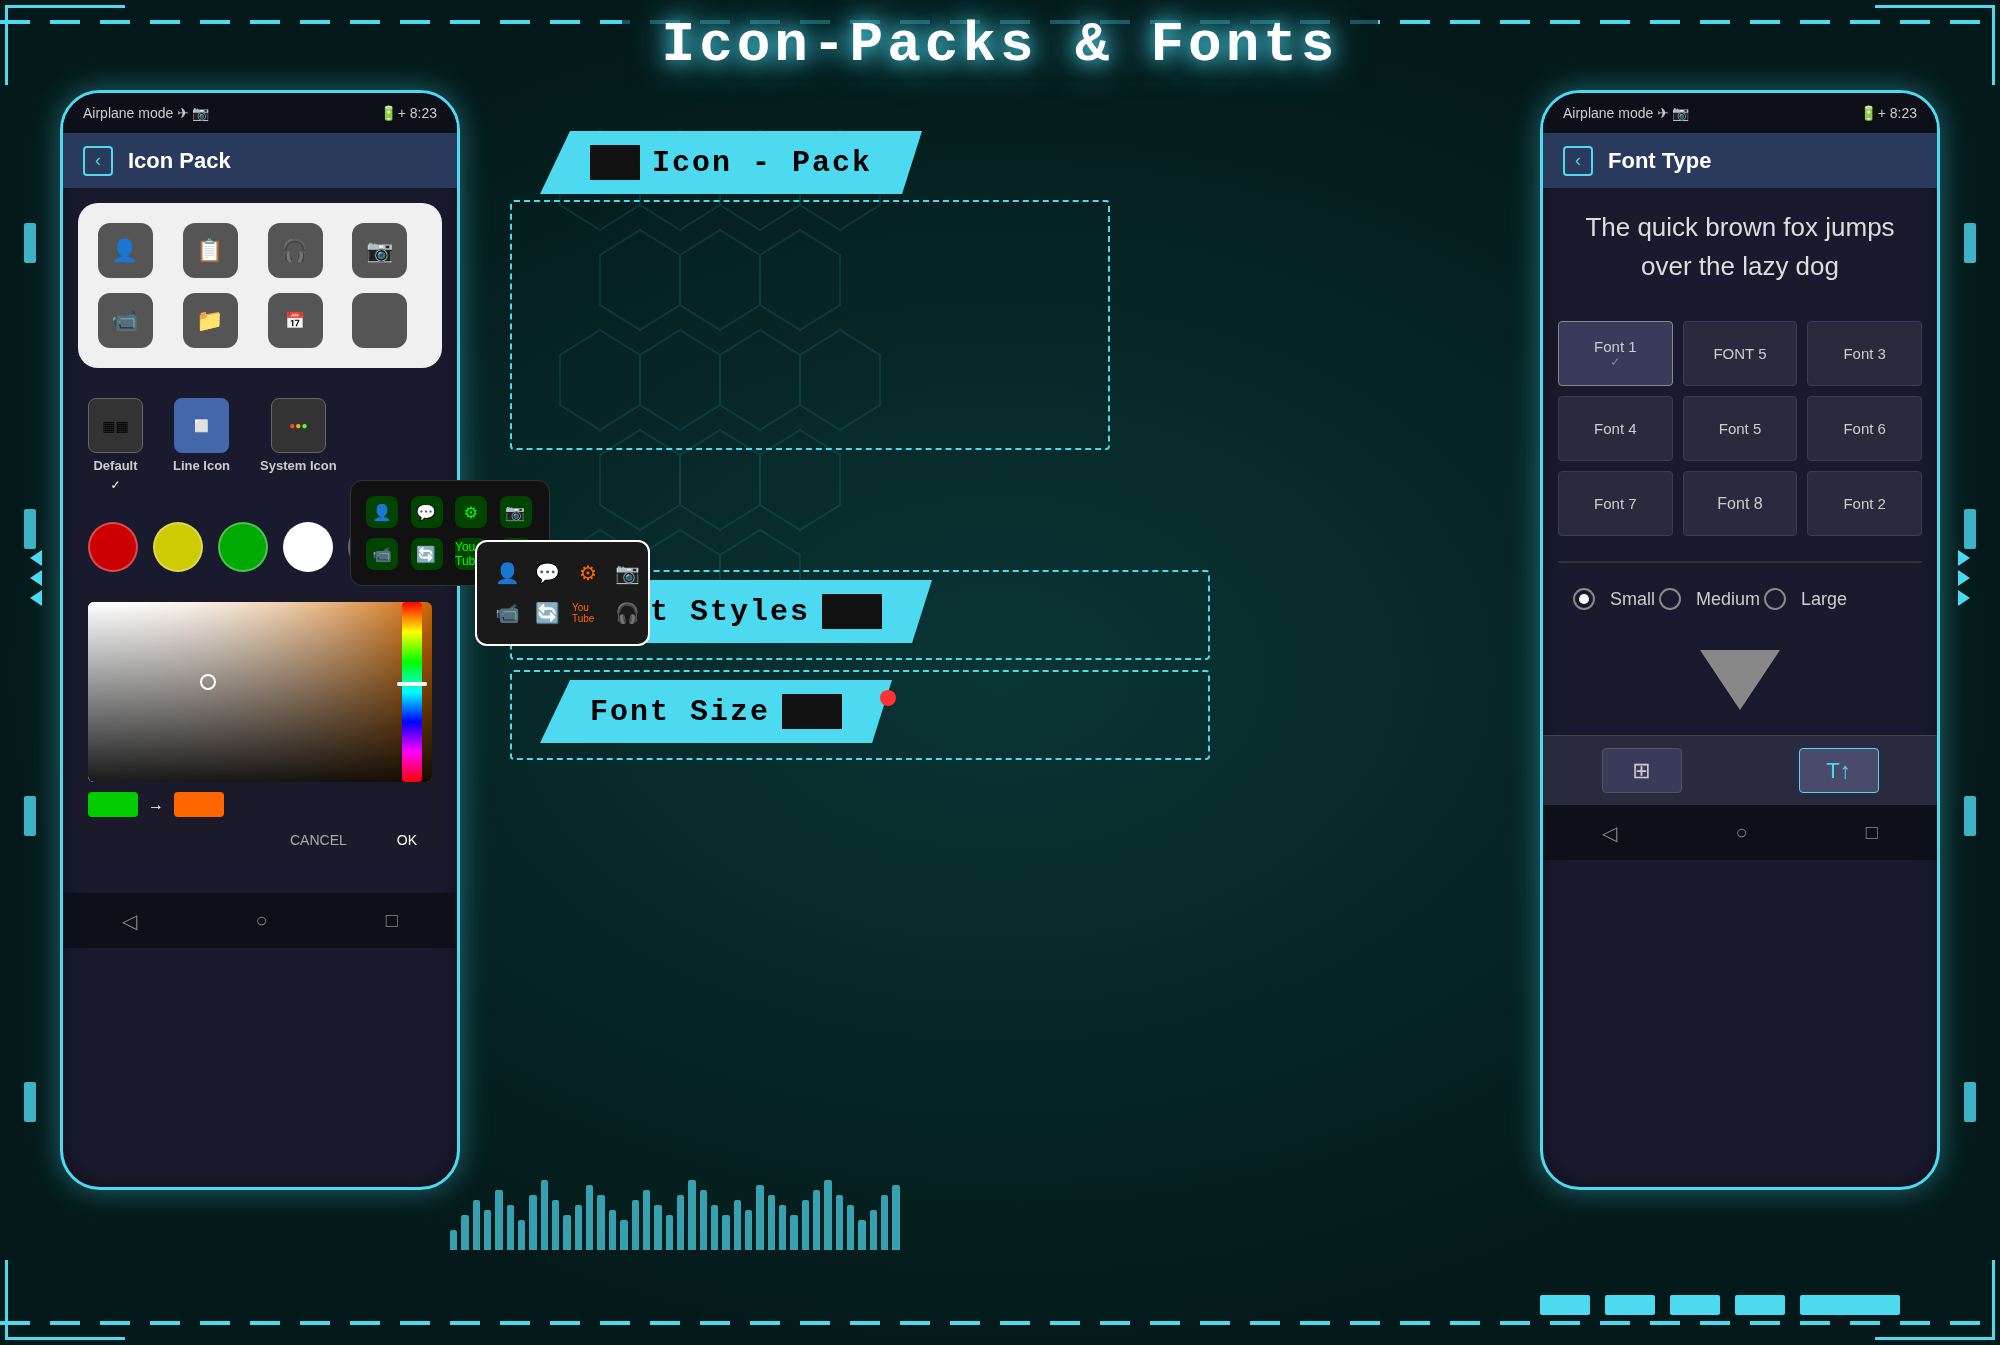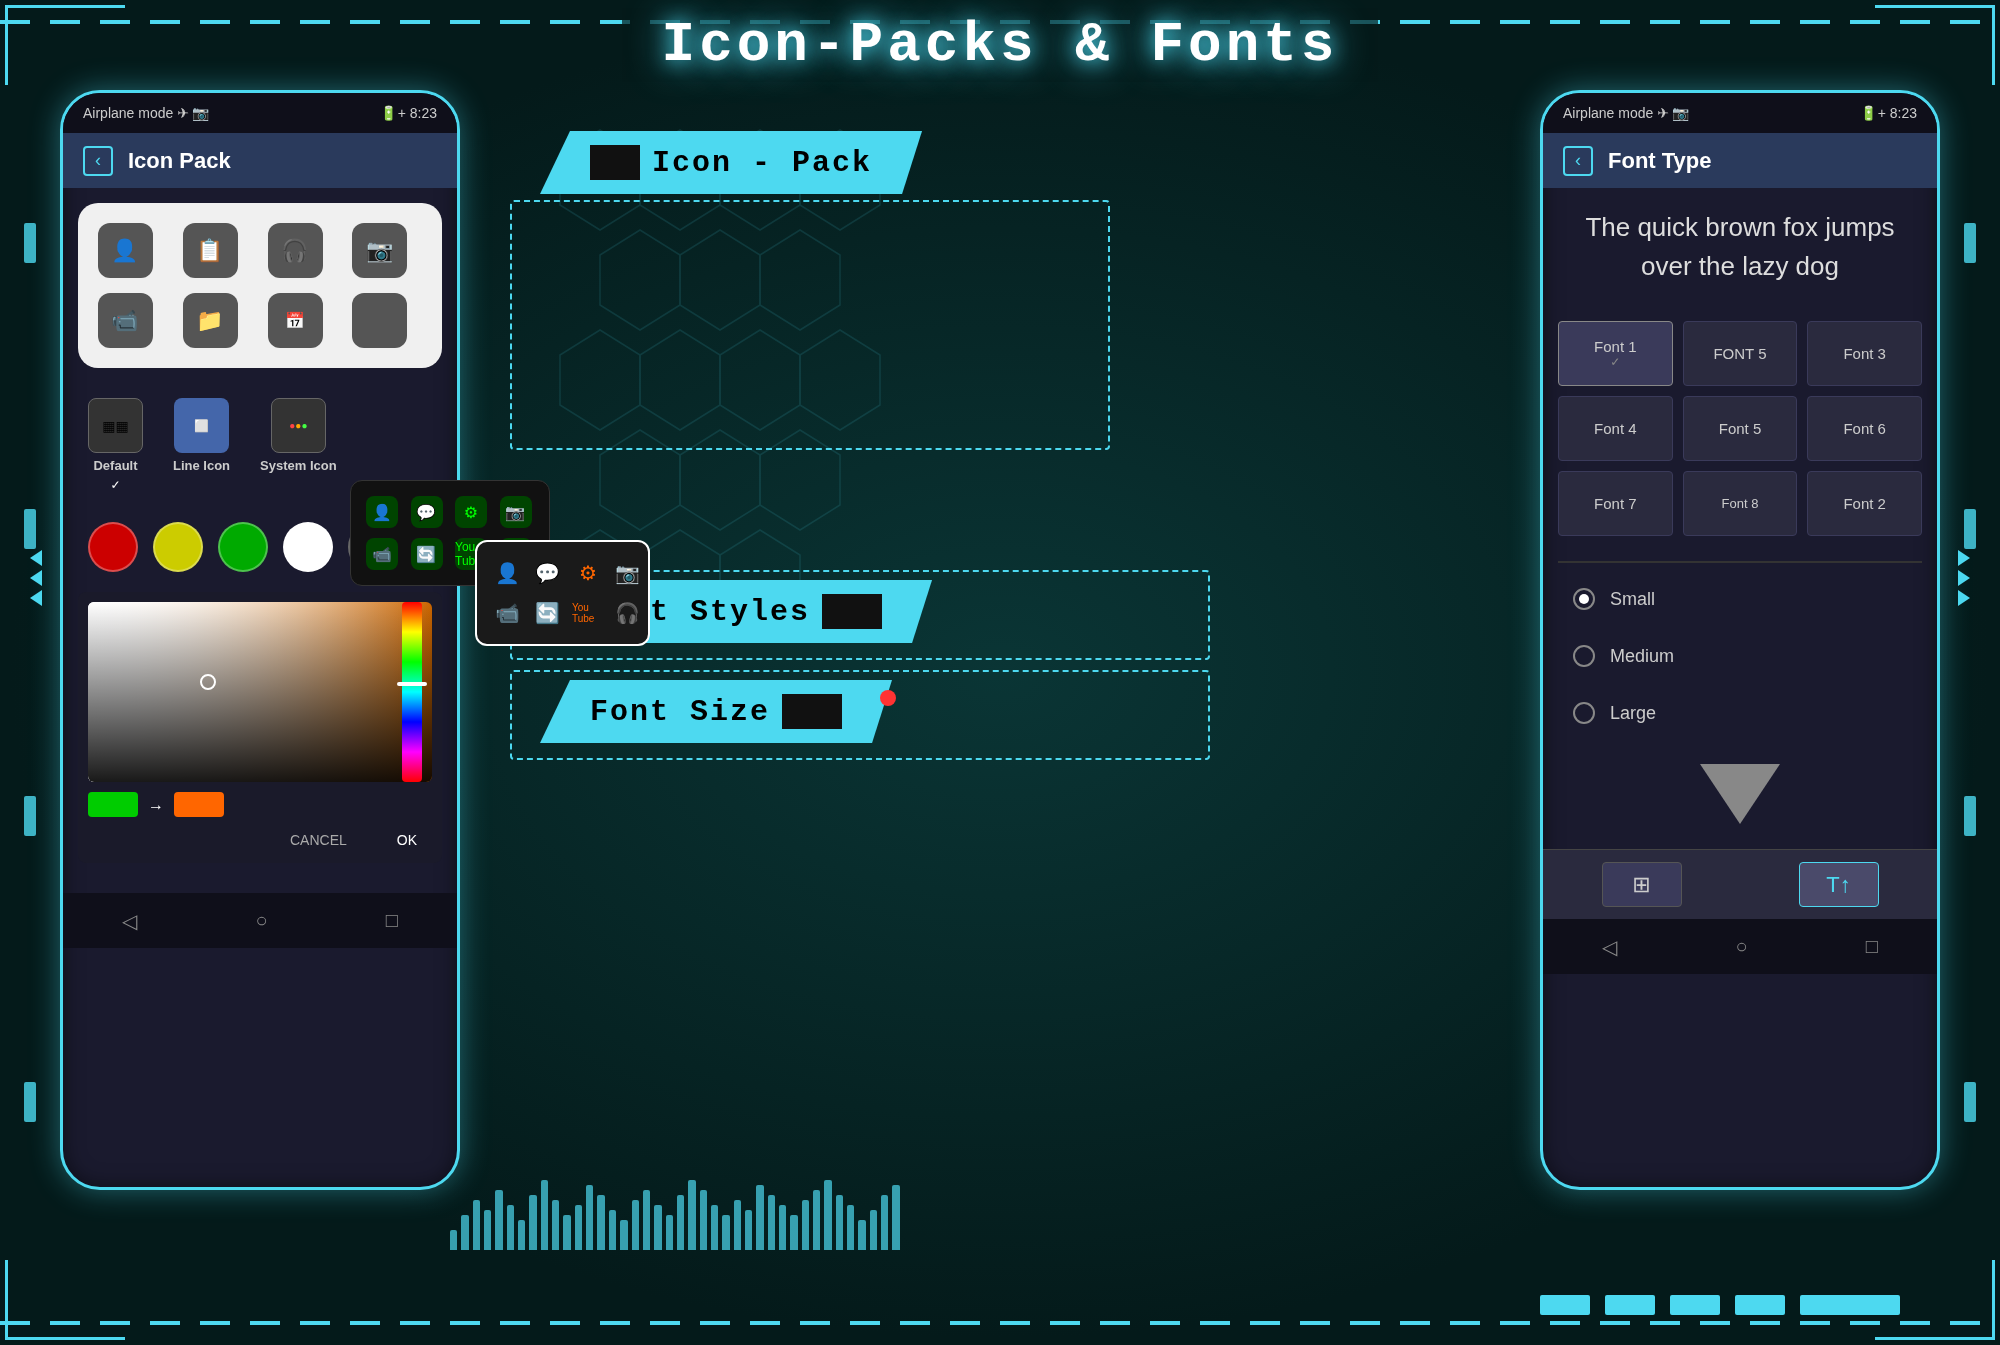--- a/index.html
+++ b/index.html
@@ -409,22 +409,22 @@
 
     .font-check {
       font-size: 12px;
       color: #888;
     }
 
     
     .radio-group {
       padding: 15px 30px;
       display: flex;
-      flex-direction: column;
-      gap: 35px;
+      flex-direction: row;
+      gap: 4px;
     }
 
     .radio-item {
       display: flex;
       align-items: center;
       gap: 15px;
       color: #ccc;
       font-size: 18px;
     }
 
@@ -919,21 +919,21 @@
           <div class="font-cell">
             <span style="font-size:15px; color:#ccc">Font 5</span>
           </div>
           <div class="font-cell">
             <span style="font-size:15px; color:#ccc">Font 6</span>
           </div>
           <div class="font-cell">
             <span style="font-size:15px; color:#ccc">Font 7</span>
           </div>
           <div class="font-cell">
-            <span style="font-size:13px; color:#ccc">Font 8</span>
+            <span style="font-size:16px; color:#ccc">Font 8</span>
           </div>
           <div class="font-cell">
             <span style="font-size:15px; color:#ccc">Font 2</span>
           </div>
         </div>
 
       <div style="height:2px; background:#333; margin:10px 15px"></div>
 
       <div class="radio-group" id="radio-group-container">
           <div class="radio-item">

